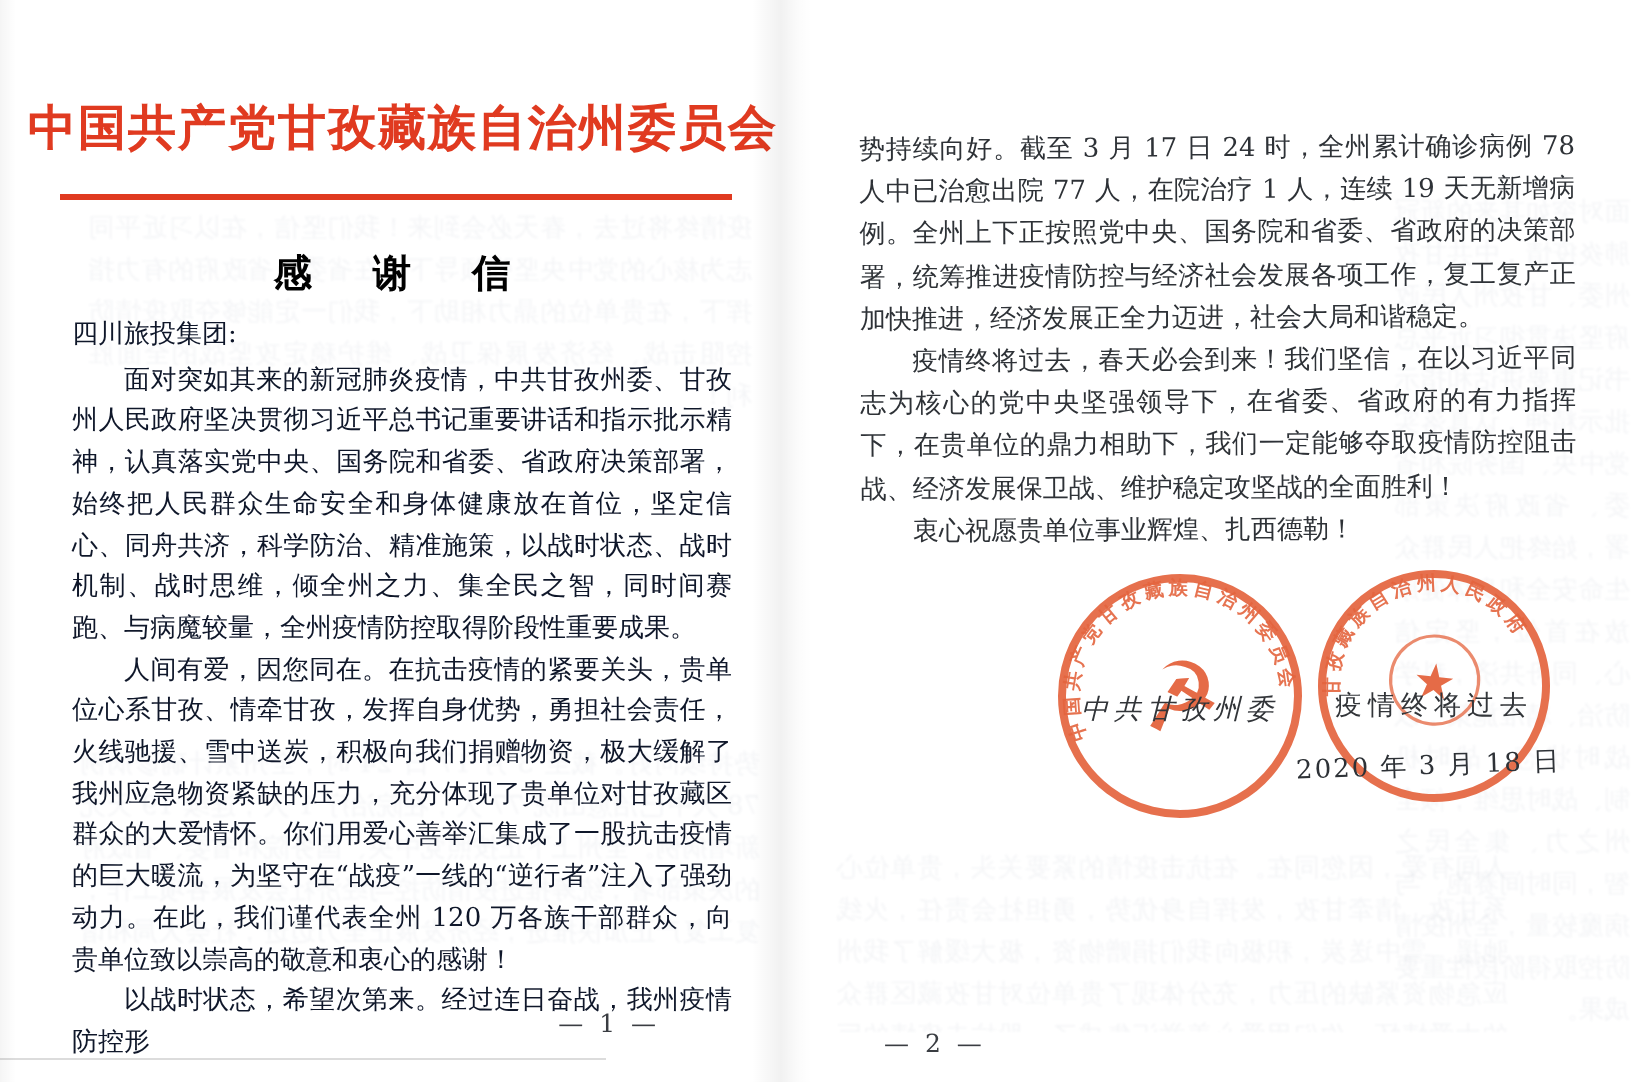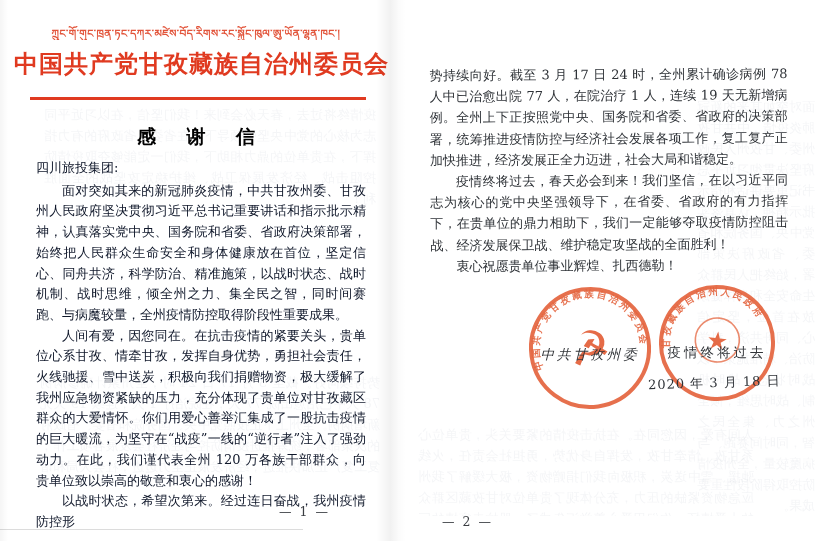--- a/index.html
+++ b/index.html
@@ -100,21 +100,20 @@
 </head>
 <body>
 
 <div class="scan">
 
   <div class="page page1">
 
     <div class="ghost ghost-p1a">疫情终将过去，春天必会到来！我们坚信，在以习近平同志为核心的党中央坚强领导下，在省委、省政府的有力指挥下，在贵单位的鼎力相助下，我们一定能够夺取疫情防控阻击战、经济发展保卫战、维护稳定攻坚战的全面胜利！</div>
     <div class="ghost ghost-p1b">势持续向好。截至 3 月 17 日 24 时，全州累计确诊病例 78 人中已治愈出院 77 人，在院治疗 1 人，连续 19 天无新增病例。全州上下正按照党中央、国务院和省委、省政府的决策部署，统筹推进疫情防控与经济社会发展各项工作，复工复产正加快推进，经济发展正全力迈进，社会大局和谐稳定。</div>
 
-    <div class="tibetan">ཀྲུང་གོ་གུང་ཁྲན་ཏང་དཀར་མཛེས་བོད་རིགས་རང་སྐྱོང་ཁུལ་ཨུ་ཡོན་ལྷན་ཁང་།</div>
 
     <div class="org-title">中国共产党甘孜藏族自治州委员会</div>
 
     <div class="red-rule"></div>
 
     <h1 class="letter-title">感 谢 信</h1>
 
     <div class="body1">
       <p class="salutation">四川旅投集团:</p>
       <p class="para">面对突如其来的新冠肺炎疫情，中共甘孜州委、甘孜州人民政府坚决贯彻习近平总书记重要讲话和指示批示精神，认真落实党中央、国务院和省委、省政府决策部署，始终把人民群众生命安全和身体健康放在首位，坚定信心、同舟共济，科学防治、精准施策，以战时状态、战时机制、战时思维，倾全州之力、集全民之智，同时间赛跑、与病魔较量，全州疫情防控取得阶段性重要成果。</p>

